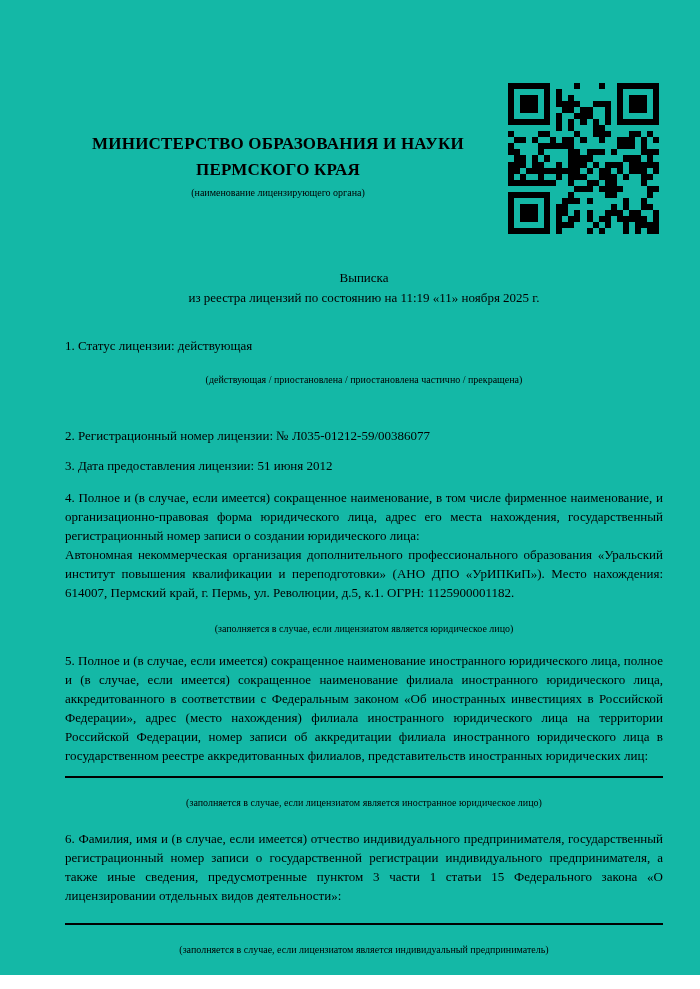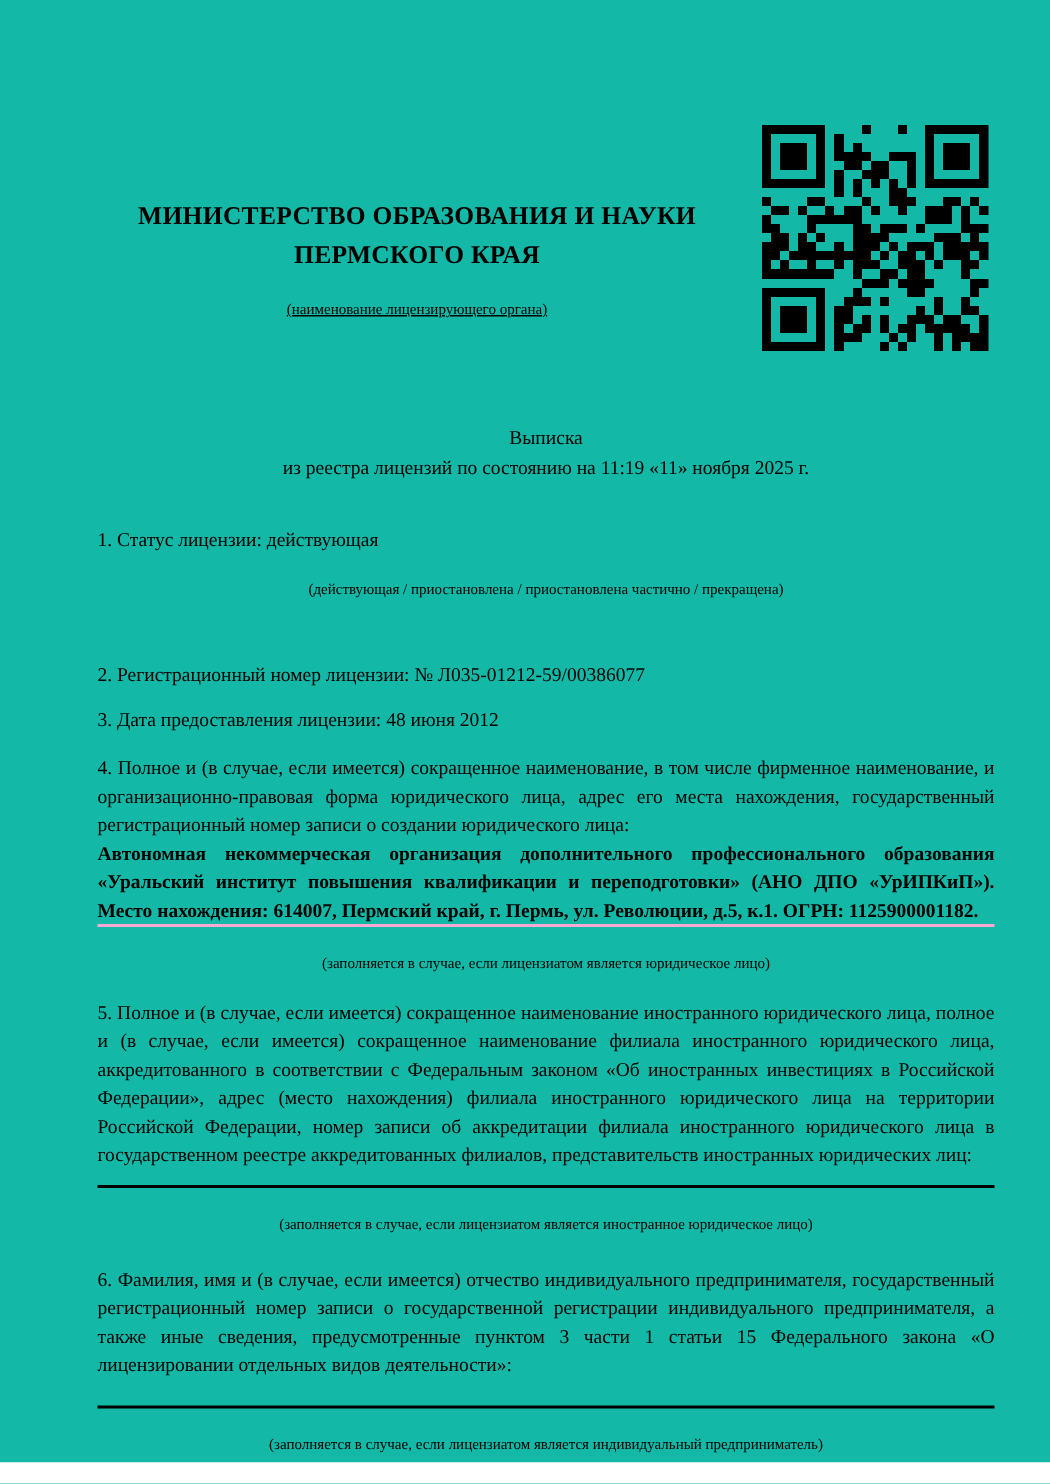--- a/index.html
+++ b/index.html
@@ -11,30 +11,30 @@
     background:#14b8a6;
     color:#000000;
     font-family:"Liberation Serif", serif;
     box-sizing:border-box;
     padding:131px 37px 0 65px;
     overflow:hidden;
   }
   
   .issuer-block{width:426px;text-align:center;}
   .issuer-name{font-weight:bold;font-size:17px;line-height:26px;letter-spacing:.2px;}
-  .issuer-caption{font-size:10px;line-height:13px;margin-top:17px;text-decoration:underline;}
+  .issuer-caption{font-size:10px;line-height:13px;margin-top:3px;}
   .qr{position:absolute;left:508px;top:83px;width:151px;height:151px;}
   .qr svg{display:block;width:100%;height:100%;}
   
   .title-block{text-align:center;font-size:13px;line-height:20px;margin-top:69px;}
   
   .field-text{font-size:13px;line-height:19px;}
   .justify{text-align:justify;}
   .field-caption{font-size:10px;line-height:13px;text-align:center;margin-top:18px;}
-  .ruled{border-bottom:2px solid #f9a8d4;font-weight:bold;}
+  .ruled{border-bottom:2px solid #14b8a6;}
   .blank-ruled{border-bottom:2px solid #000;}
   .mt-status{margin-top:28px;}
   .mt-reg{margin-top:40px;}
   .mt-date{margin-top:11px;}
   .mt-legal{margin-top:13px;}
   .mt-foreign{margin-top:16px;}
   .mt-entrepreneur{margin-top:20px;}
   .mt-inn{margin-top:20px;}
   .h-foreign-blank{height:11px;}
   .h-entrepreneur-blank{height:18px;}
@@ -381,21 +381,21 @@
   <div class="mt-status">
     <div class="field-text">1. Статус лицензии: действующая</div>
     <div class="field-caption">(действующая / приостановлена / приостановлена частично / прекращена)</div>
   </div>
 
   <div class="mt-reg">
     <div class="field-text">2. Регистрационный номер лицензии: № Л035-01212-59/00386077</div>
   </div>
 
   <div class="mt-date">
-    <div class="field-text">3. Дата предоставления лицензии: 48 июня 2012</div>
+    <div class="field-text">3. Дата предоставления лицензии: 51 июня 2012</div>
   </div>
 
   <div class="mt-legal">
     <div class="field-text justify">4. Полное и (в случае, если имеется) сокращенное наименование, в том числе фирменное наименование, и организационно-правовая форма юридического лица, адрес его места нахождения, государственный регистрационный номер записи о создании юридического лица:</div>
     <div class="field-text justify ruled">Автономная некоммерческая организация дополнительного профессионального образования «Уральский институт повышения квалификации и переподготовки» (АНО ДПО «УрИПКиП»). Место нахождения: 614007, Пермский край, г. Пермь, ул. Революции, д.5, к.1. ОГРН: 1125900001182.</div>
     <div class="field-caption">(заполняется в случае, если лицензиатом является юридическое лицо)</div>
   </div>
 
   <div class="mt-foreign">
     <div class="field-text justify">5. Полное и (в случае, если имеется) сокращенное наименование иностранного юридического лица, полное и (в случае, если имеется) сокращенное наименование филиала иностранного юридического лица, аккредитованного в соответствии с Федеральным законом «Об иностранных инвестициях в Российской Федерации», адрес (место нахождения) филиала иностранного юридического лица на территории Российской Федерации, номер записи об аккредитации филиала иностранного юридического лица в государственном реестре аккредитованных филиалов, представительств иностранных юридических лиц:</div>

